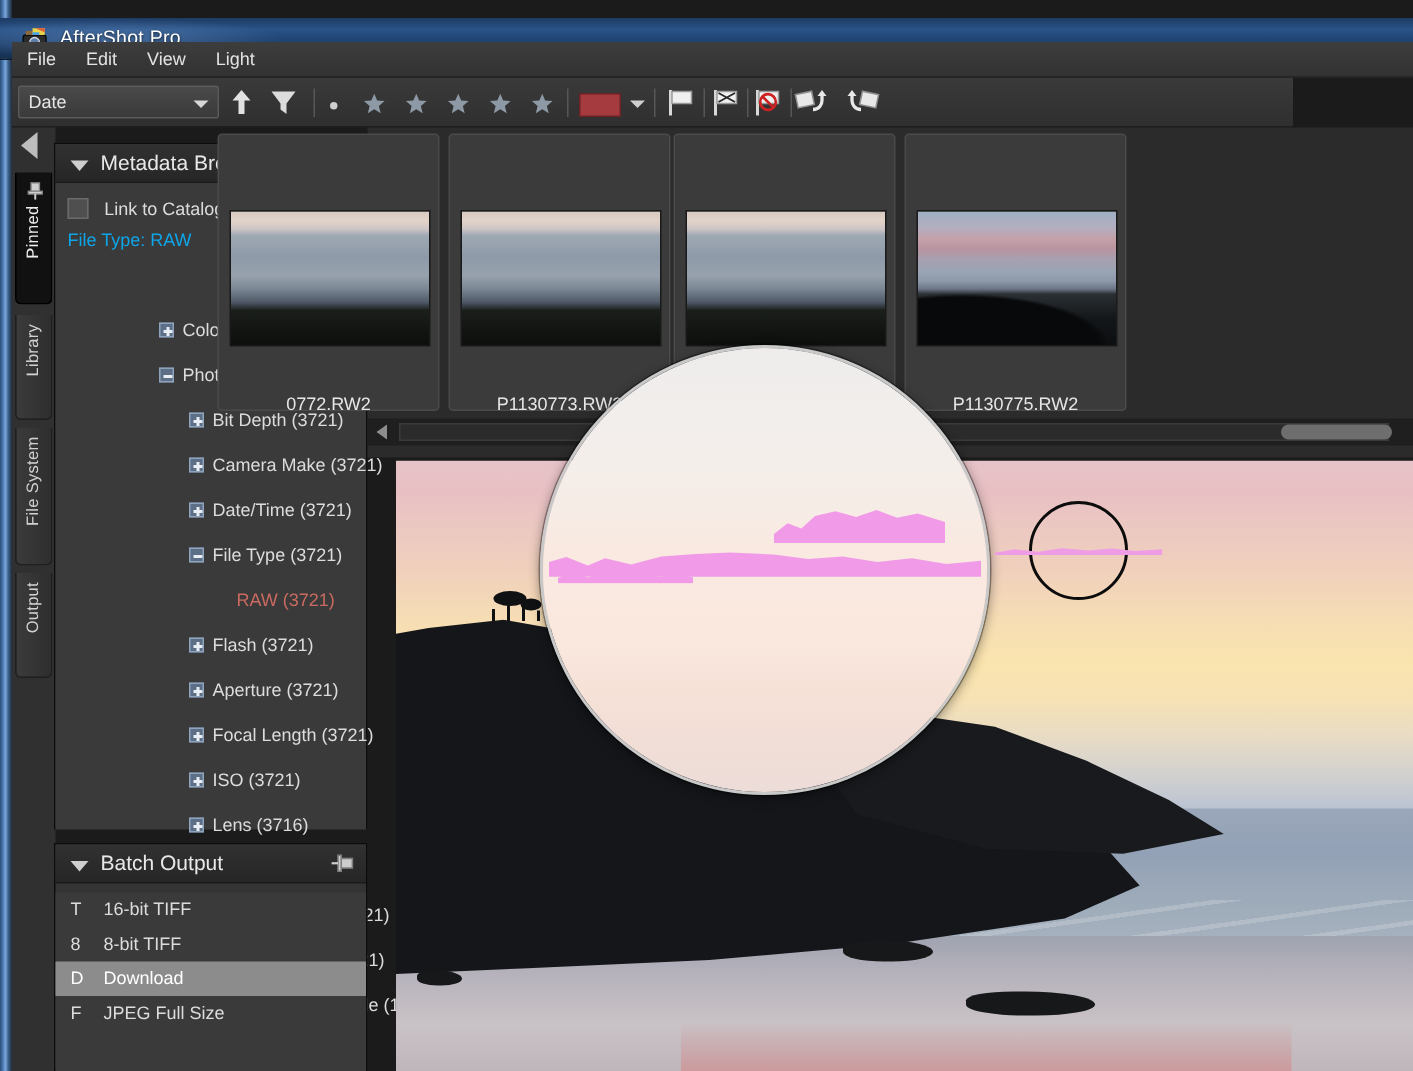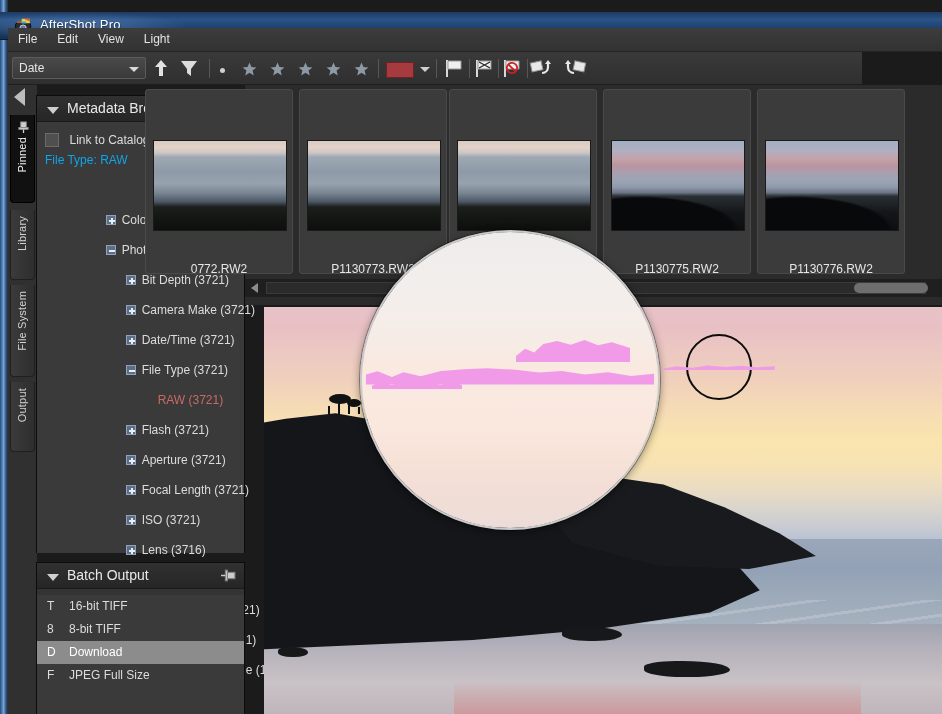--- a/index.html
+++ b/index.html
@@ -453,26 +453,20 @@
       <div class="thumb-name">P1130774.RW2</div>
     </div>
 
     <div class="thumb-cell" style="left:358px;">
       <div class="thumb-img">
           <div class="cliff-thumb"></div>
         </div>
       <div class="thumb-name">P1130775.RW2</div>
     </div>
 
-    <div class="thumb-cell" style="left:512px;">
-      <div class="thumb-img">
-          <div class="cliff-thumb"></div>
-        </div>
-      <div class="thumb-name">P1130776.RW2</div>
-    </div>
 
     <div class="fs-scroll">
       <div class="fs-left-arrow"></div>
       <div class="fs-track"></div>
       <div class="fs-thumbbar"></div>
     </div>
   </div>
 
   <div class="preview">
     <div class="sky"></div>

